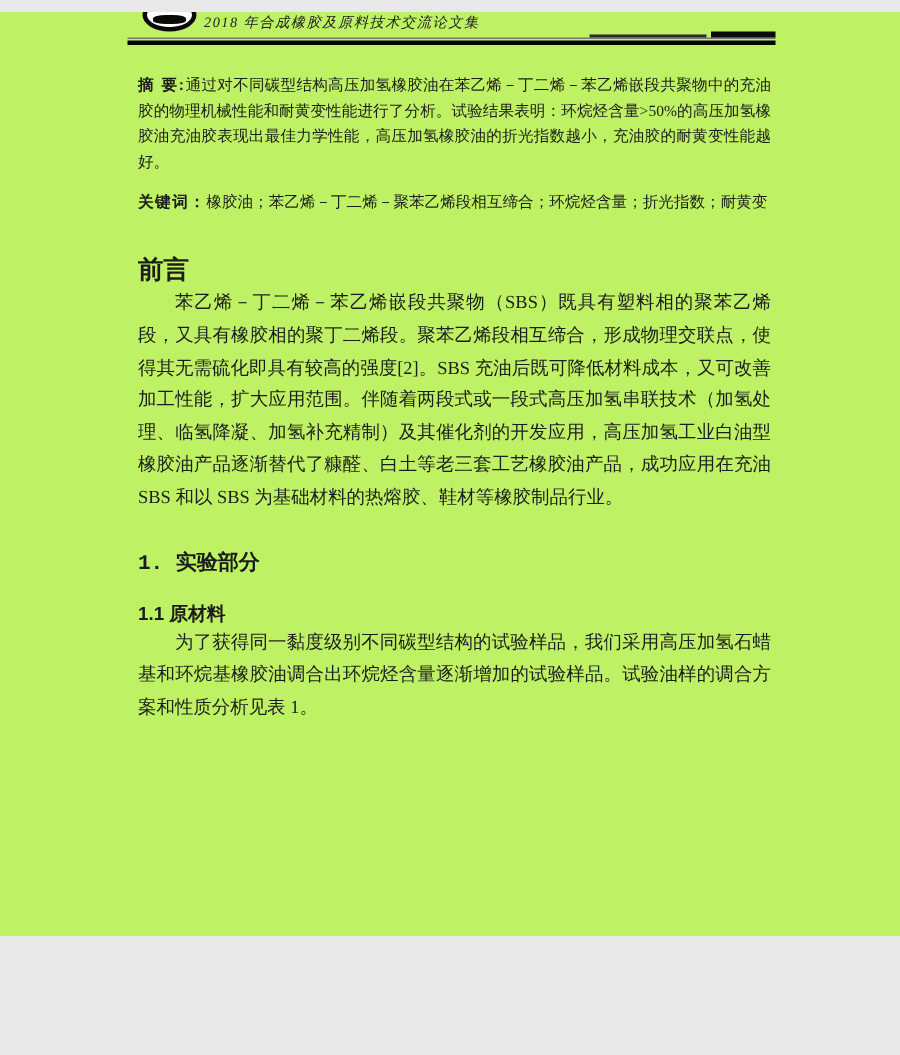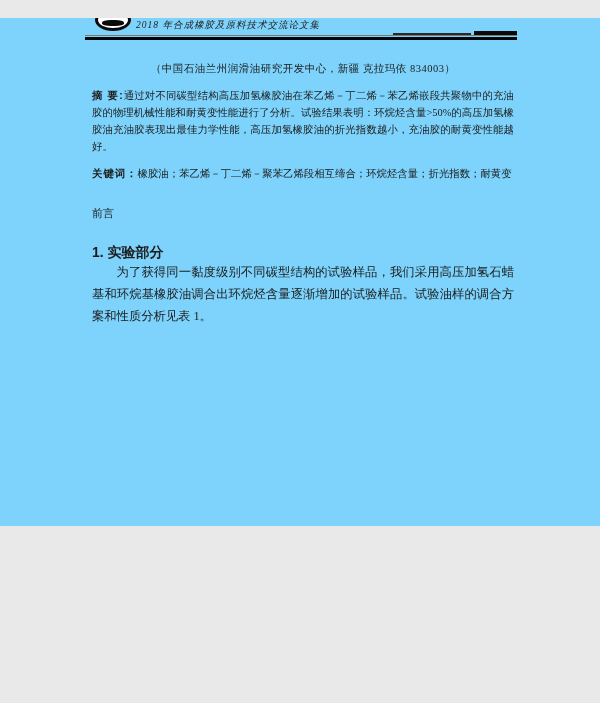--- a/index.html
+++ b/index.html
@@ -1,20 +1,20 @@
 <!DOCTYPE html>
 <html><head>
 <meta charset="utf-8">
 <style>
   html,body { margin:0; padding:0; background:#e9e9e9; }
   .page {
     position:relative;
-    width:600px; height:508px;
-    margin:18px auto;
-    background:#7dd3fc;
+    width:600px; height:616px;
+    margin:8px auto;
+    background:#bef264;
     color:#1c1c1c;
     font-family:"Liberation Serif","DejaVu Serif",serif;
     overflow:hidden;
   }
 
   
   .logo {
     position:absolute; left:95px; top:-9px;
     width:36px; height:22px;
     border:3px solid #0a0a0a;
@@ -75,34 +75,34 @@
   }
   .keywords { margin-top:1px; }
   .abstract b, .keywords b {
     font-family:"Liberation Sans","DejaVu Sans",sans-serif;
     font-weight:bold;
     letter-spacing:1px;
   }
   .h-intro {
     margin:24px 0 0 0;
     font-family:"Liberation Sans","DejaVu Sans",sans-serif;
-    font-size:11px;
-    font-weight:normal;
+    font-size:17px;
+    font-weight:bold;
   }
   .body-p {
     margin:6px 0 0 0;
     font-size:12.3px;
     line-height:21.6px;
     text-align:justify;
     text-indent:2em;
   }
   .body-p.no-gap { margin-top:0; }
   .h-sec1 {
     margin:23px 0 0 0;
-    font-family:Liberation Sans, sans-serif;
+    font-family:Liberation Mono, monospace;
     font-size:14px;
     font-weight:bold;
   }
   .h-sec11 {
     margin:17px 0 0 0;
     font-family:"Liberation Sans","DejaVu Sans",sans-serif;
     font-size:12.5px;
     font-weight:bold;
   }
 </style>
@@ -117,30 +117,31 @@
   <div class="header-text">2018 年合成橡胶及原料技术交流论文集</div>
   <div class="rule-thin"></div>
   <div class="rule-thick"></div>
   <div class="artifact-1"></div>
   <div class="artifact-2"></div>
 
   <div class="content">
 
 
 
-    <div class="affiliation">（中国石油兰州润滑油研究开发中心，新疆  克拉玛依  834003）</div>
 
     <p class="abstract"><b>摘  要:</b><span>通过对不同碳型结构高压加氢橡胶油在苯乙烯－丁二烯－苯乙烯嵌段共聚物中的充油胶的物理机械性能和耐黄变性能进行了分析。试验结果表明：环烷烃含量&gt;50%的高压加氢橡胶油充油胶表现出最佳力学性能，高压加氢橡胶油的折光指数越小，充油胶的耐黄变性能越好。</span></p>
 
     <p class="keywords"><b>关键词：</b><span>橡胶油；苯乙烯－丁二烯－聚苯乙烯段相互缔合；环烷烃含量；折光指数；耐黄变</span></p>
 
     <h2 class="h-intro">前言</h2>
 
 
+    <p class="body-p no-gap">苯乙烯－丁二烯－苯乙烯嵌段共聚物（SBS）既具有塑料相的聚苯乙烯段，又具有橡胶相的聚丁二烯段。聚苯乙烯段相互缔合，形成物理交联点，使得其无需硫化即具有较高的强度[2]。SBS 充油后既可降低材料成本，又可改善加工性能，扩大应用范围。伴随着两段式或一段式高压加氢串联技术（加氢处理、临氢降凝、加氢补充精制）及其催化剂的开发应用，高压加氢工业白油型橡胶油产品逐渐替代了糠醛、白土等老三套工艺橡胶油产品，成功应用在充油 SBS 和以 SBS 为基础材料的热熔胶、鞋材等橡胶制品行业。</p>
 
     <h2 class="h-sec1">1. 实验部分</h2>
 
+    <h3 class="h-sec11">1.1 原材料</h3>
 
 
     <p class="body-p no-gap">为了获得同一黏度级别不同碳型结构的试验样品，我们采用高压加氢石蜡基和环烷基橡胶油调合出环烷烃含量逐渐增加的试验样品。试验油样的调合方案和性质分析见表 1。</p>
 
   </div>
 </div>
 
 </body></html>

